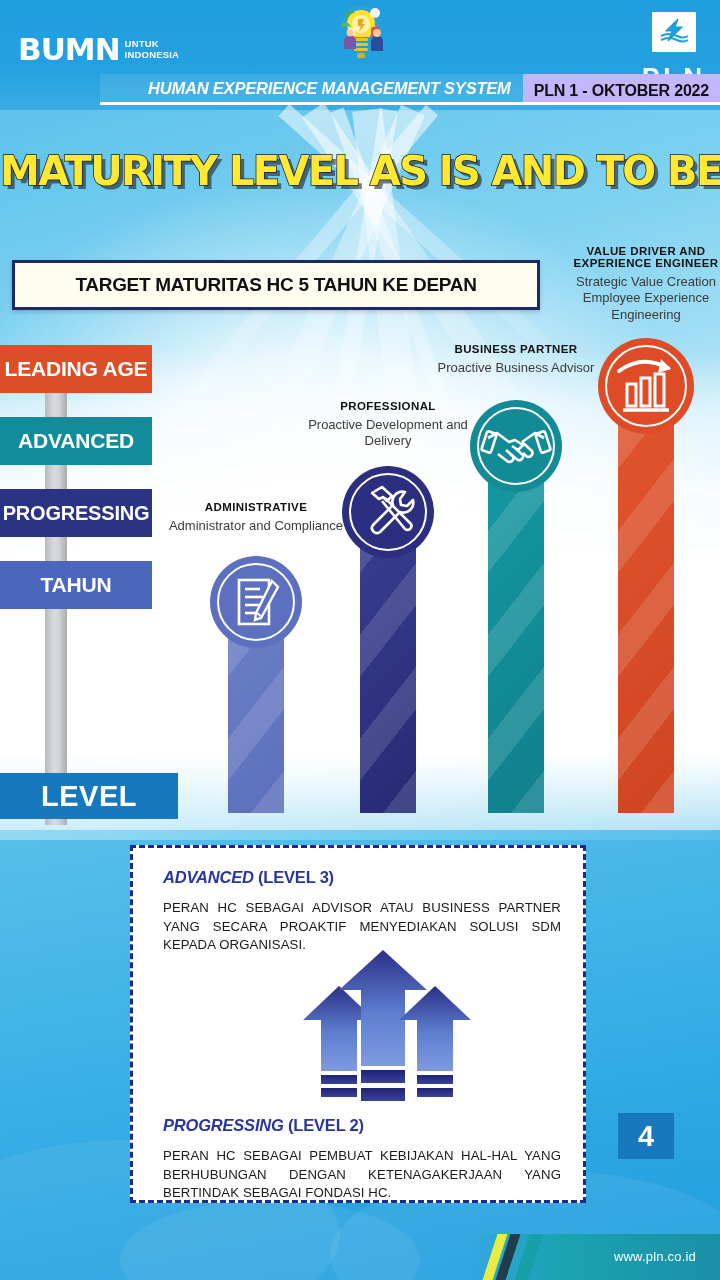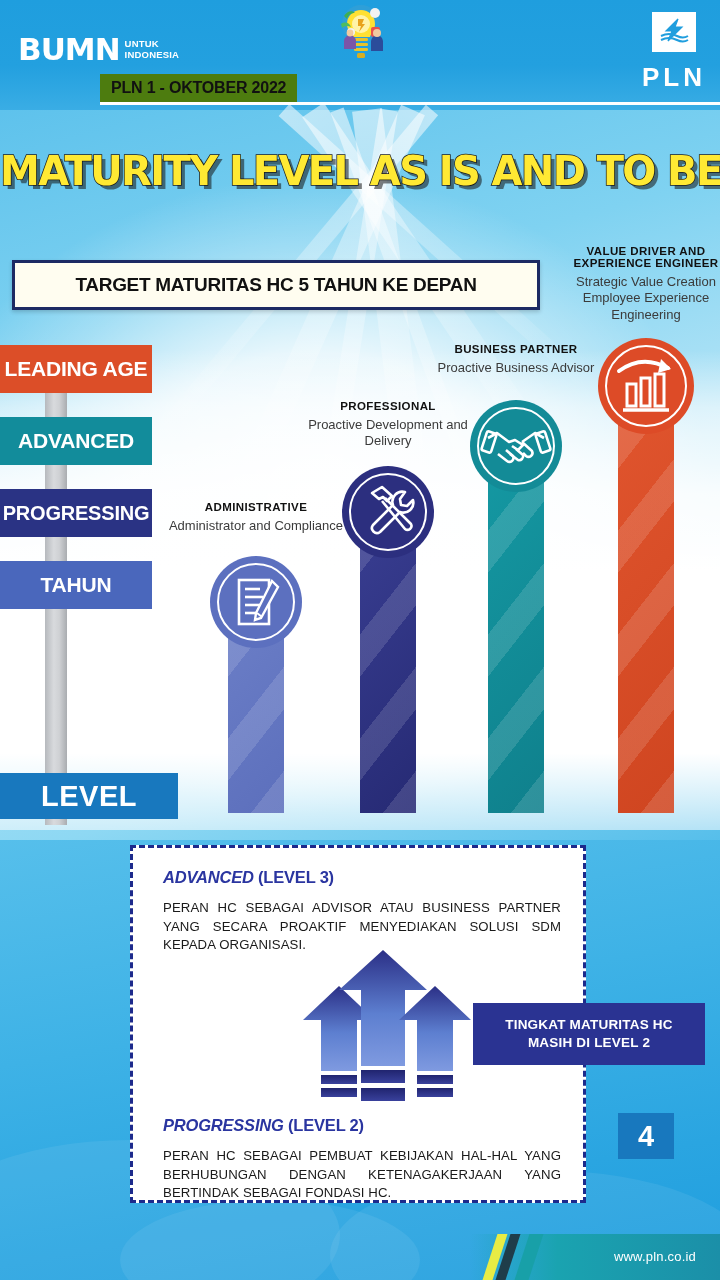--- a/index.html
+++ b/index.html
@@ -48,21 +48,21 @@
 
   .bulb-logo { position:absolute; left:327px; top:2px; width:68px; height:60px; }
 
   .pln-logo { position:absolute; right:14px; top:12px; display:flex; align-items:center; gap:10px;flex-direction:column; }
   .pln-mark { width:44px; height:40px; background:#fff; display:flex; align-items:center; justify-content:center; }
   .pln-text { color:#fff; font-size:26px; font-weight:bold; letter-spacing:4px; }
 
   .subbar { position:absolute; left:100px; top:74px; width:620px; height:28px; display:flex; align-items:stretch; }
   .subbar-left { flex:1; background:rgba(255,255,255,.10); display:flex; align-items:center; justify-content:flex-end; padding-right:12px; }
   .subbar-left span { color:#fff; font-size:16.5px; font-style:italic; font-weight:bold; letter-spacing:-.2px; }
-  .subbar-right { background:#4d7c0f; display:flex; align-items:center; padding:1px 11px; }
+  .subbar-right { background:#c4b5fd; display:flex; padding:8px 11px; }
   .subbar-right span { color:#111; font-size:16px; font-weight:bold; letter-spacing:-.2px; }
   .subbar-underline { position:absolute; left:100px; top:102px; width:620px; height:3px; background:#fff; }
 
   
   #maintitle { position:absolute; left:0; top:148px; width:720px; text-align:center; z-index:6; }
   #maintitle .t {
     display:inline-block;
     font-family:"DejaVu Sans", sans-serif;
     font-size:40px; font-weight:bold; 
     color:#ffe933; letter-spacing:-1.6px; white-space:nowrap;
@@ -192,20 +192,23 @@
       <svg viewBox="0 0 34 30" width="34" height="30">
         <path d="M21 2 L9 14 H15 L11 24 L25 10 H18 Z" fill="#1f9ede" stroke="#1f9ede" stroke-width="1.2"></path>
         <path d="M4 19 Q12 15 20 19 Q26 22 31 19" stroke="#1f9ede" stroke-width="2" fill="none"></path>
         <path d="M4 23 Q12 19 20 23 Q26 26 31 23" stroke="#1f9ede" stroke-width="2" fill="none"></path>
       </svg>
     </div>
     <div class="pln-text">PLN</div>
   </div>
 
   <div class="subbar">
+    <div class="subbar-left">
+      <span>HUMAN EXPERIENCE MANAGEMENT SYSTEM</span>
+    </div>
     <div class="subbar-right">
       <span>PLN 1 - OKTOBER 2022</span>
     </div>
   </div>
   <div class="subbar-underline"></div>
 </div>
 
 <div id="maintitle">
   <div class="t">MATURITY LEVEL AS IS AND TO BE</div>
 </div>
@@ -334,26 +337,20 @@
       <path d="M70 118 V42 H48 L92 2 L136 42 H114 V118 Z" fill="url(#ag)"></path>
       <rect x="70" y="122" width="44" height="13" fill="url(#ag2)"></rect>
       <rect x="70" y="140" width="44" height="13" fill="url(#ag2)"></rect>
 
       <path d="M126 123 V72 H108 L144 38 L180 72 H162 V123 Z" fill="url(#ag)"></path>
       <rect x="126" y="127" width="36" height="9" fill="url(#ag2)"></rect>
       <rect x="126" y="140" width="36" height="9" fill="url(#ag2)"></rect>
     </svg>
   </div>
 
-  <div id="callout">
-    <div>
-      <div>TINGKAT MATURITAS HC</div>
-      <div>MASIH DI LEVEL 2</div>
-    </div>
-  </div>
 
   <div id="pl-bot">
     <div class="pl-head">
       <span>PROGRESSING</span><span class="n"> (LEVEL 2)</span>
     </div>
     <div class="pl-body">PERAN HC SEBAGAI PEMBUAT KEBIJAKAN HAL-HAL YANG BERHUBUNGAN DENGAN KETENAGAKERJAAN YANG BERTINDAK SEBAGAI FONDASI HC.</div>
   </div>
 </div>
 
 <div id="footer">

